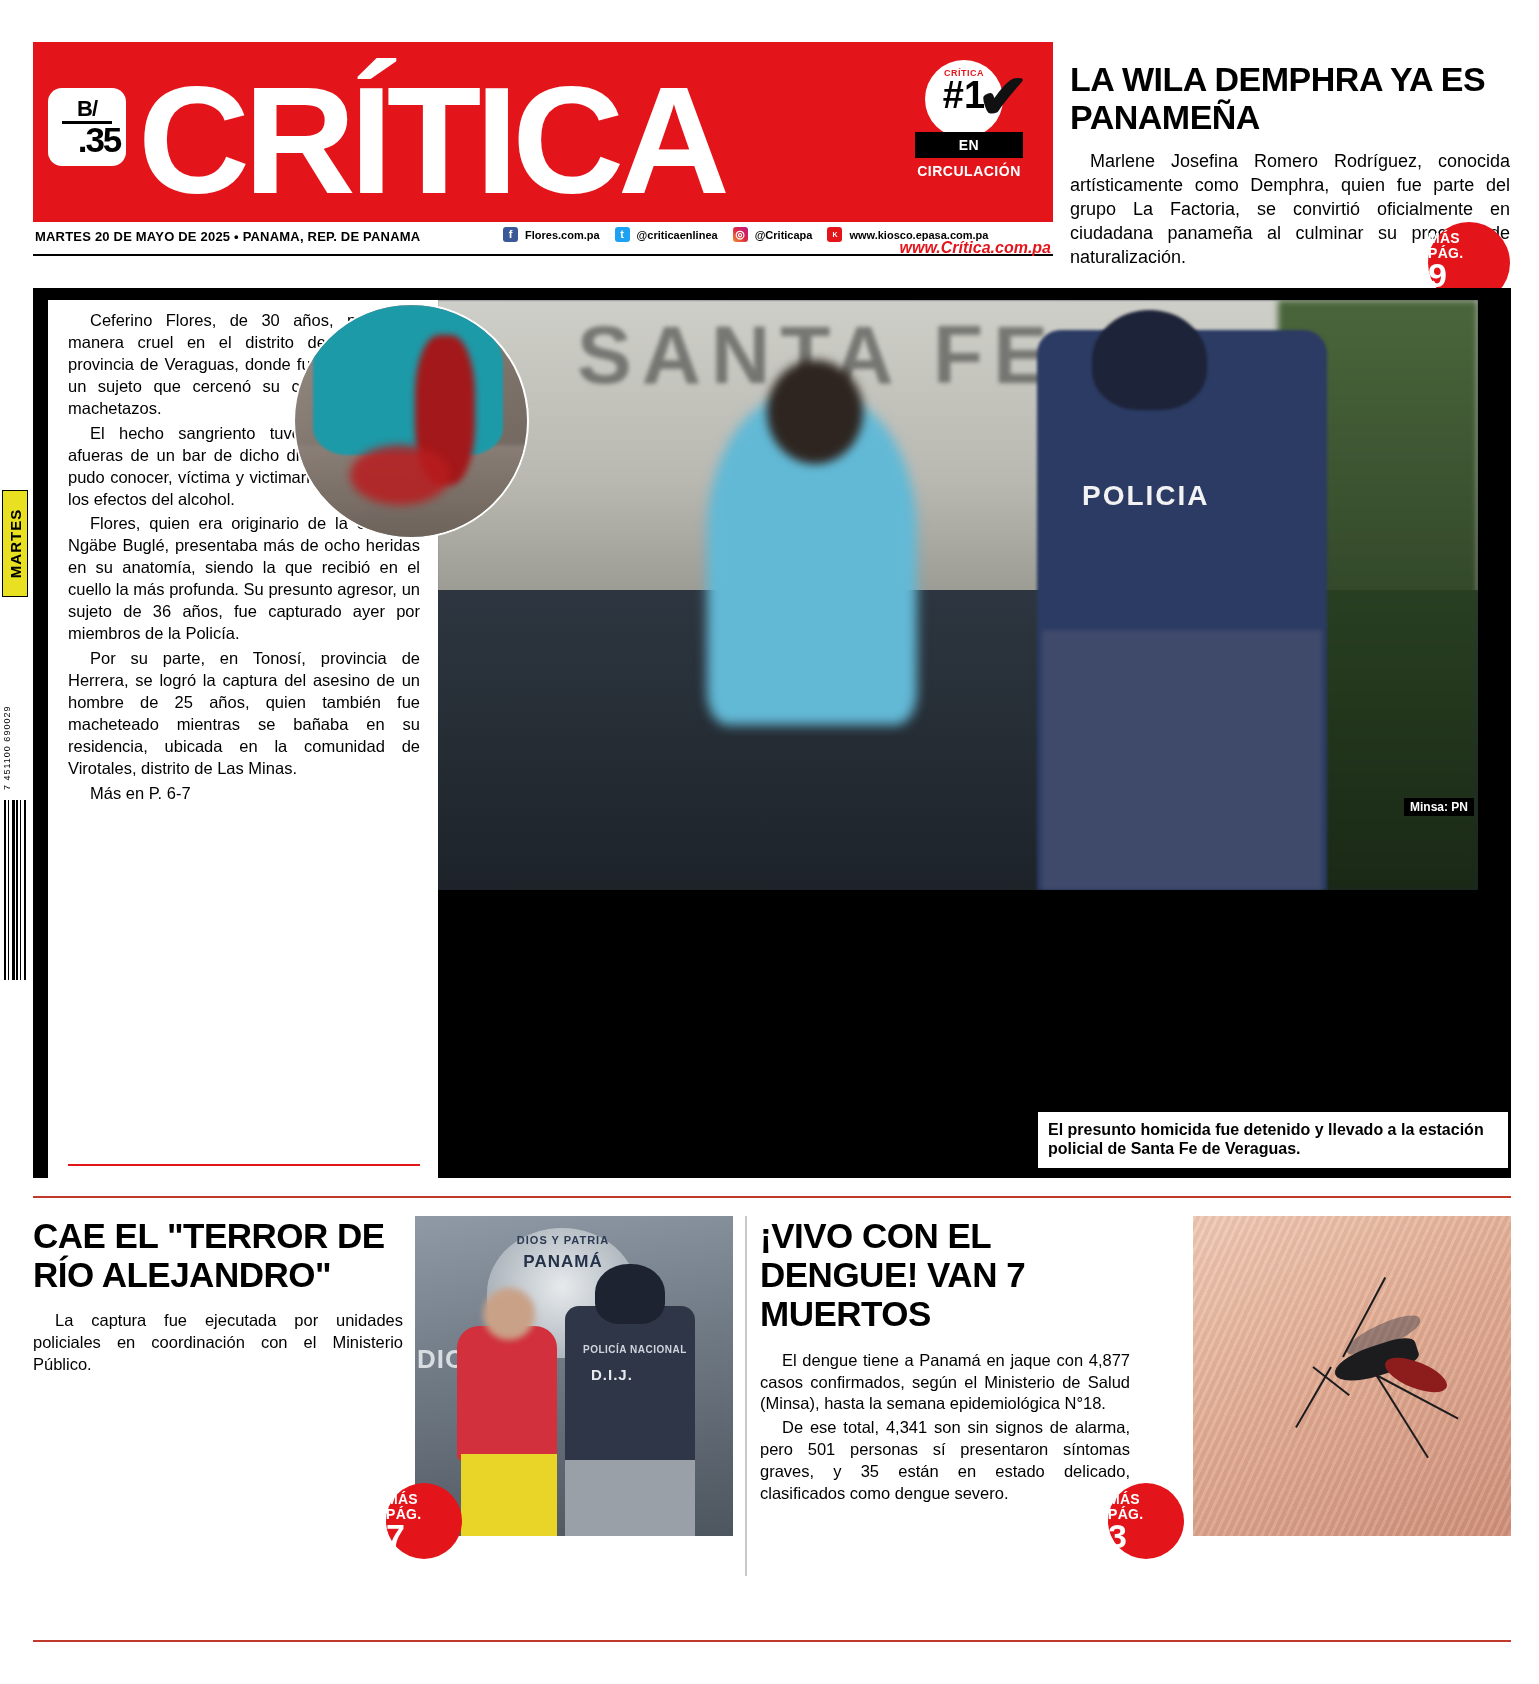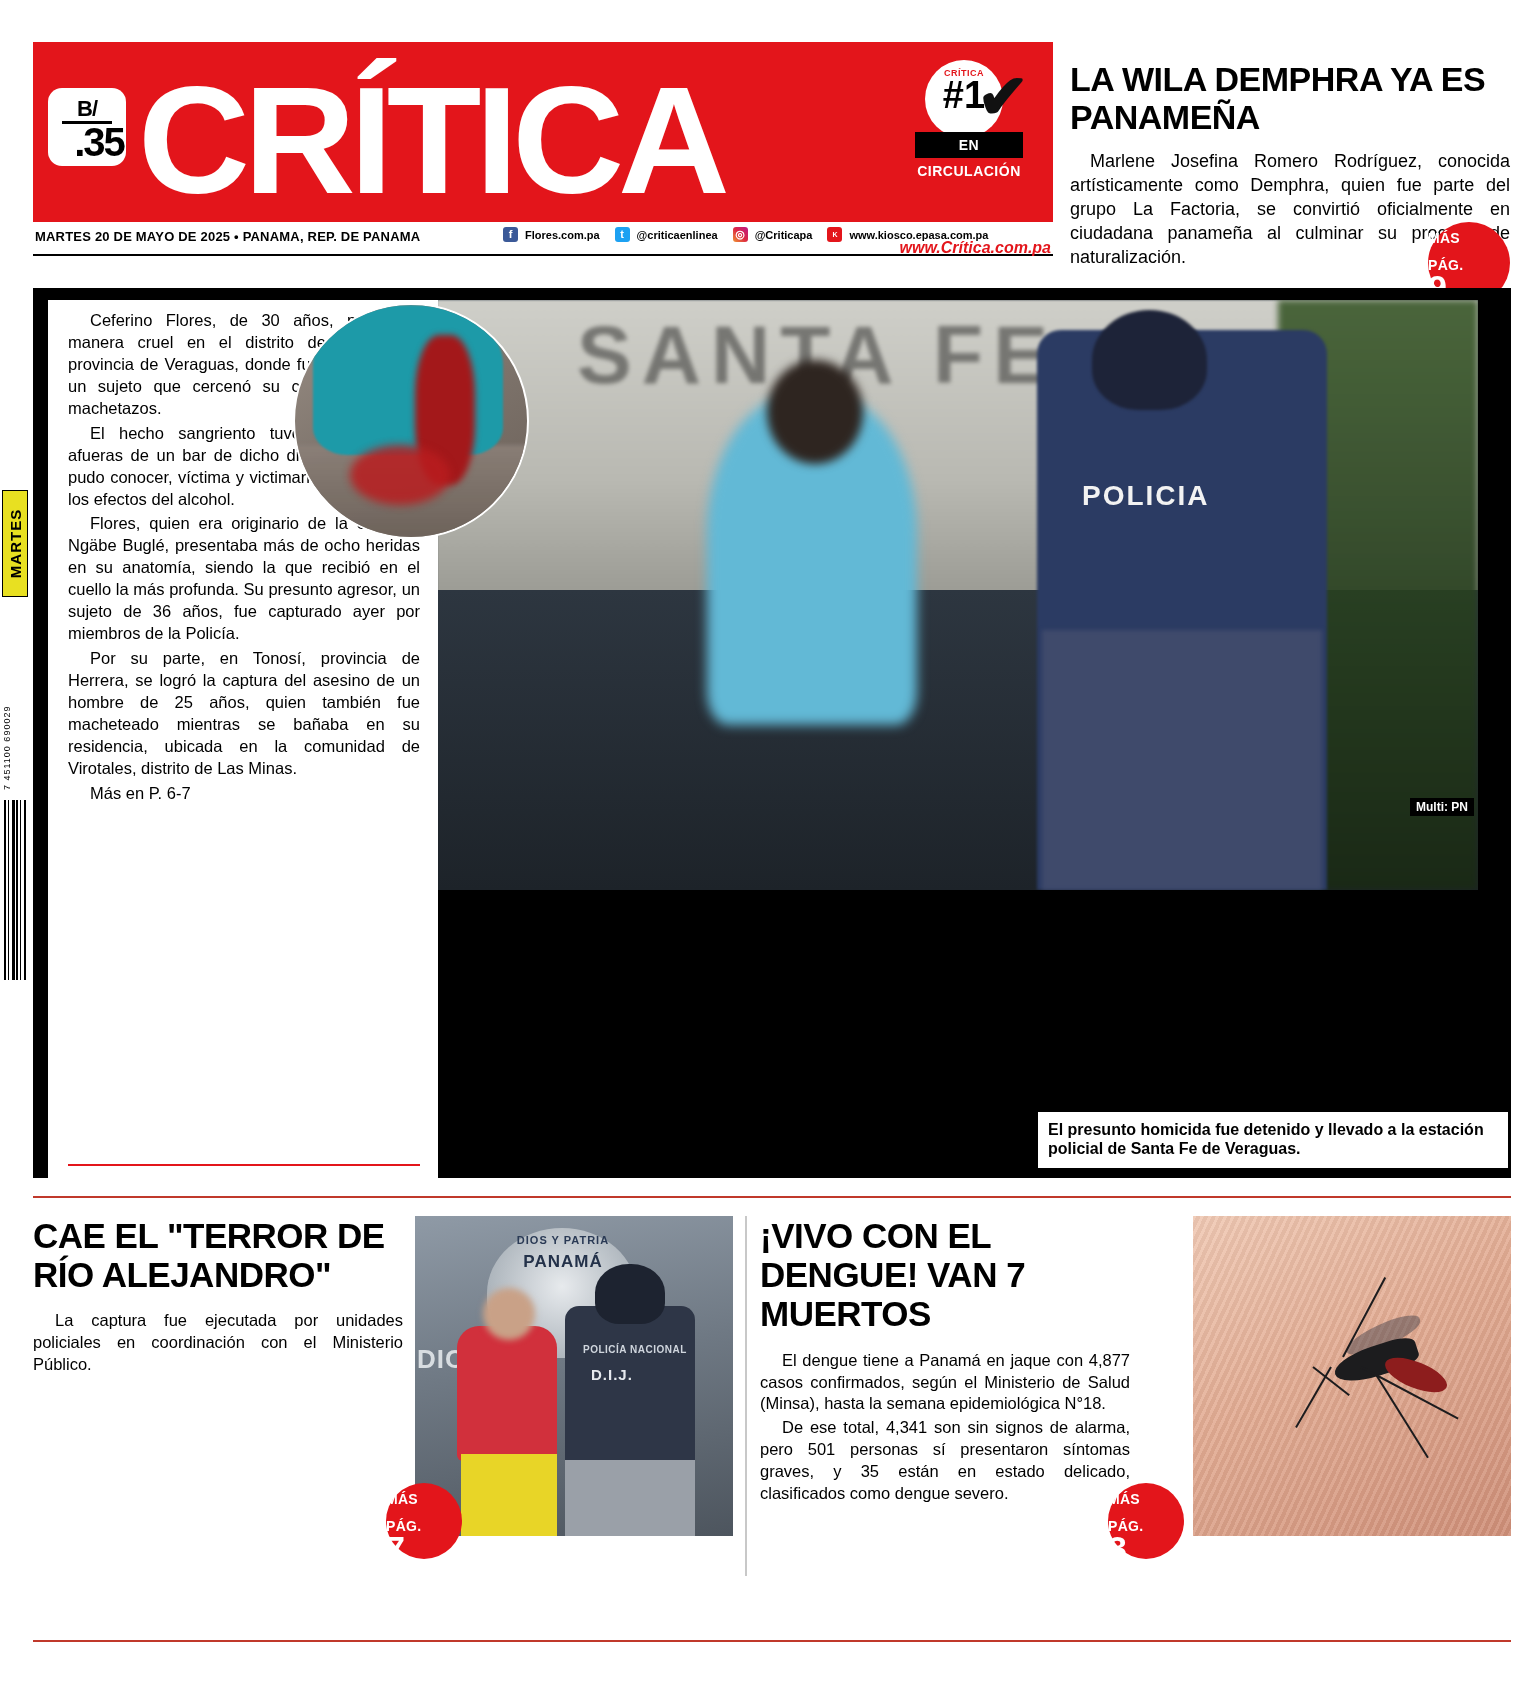--- a/index.html
+++ b/index.html
@@ -91,21 +91,21 @@
     text-align: center;
   }
   .logo-box .b {
     font-size: 22px;
     font-weight: bold;
     line-height: 1;
     margin-top: 10px;
     letter-spacing: -1px;
   }
   .logo-box .n {
-    font-size: 40px;
+    font-size: 35px;
     font-weight: bold;
     line-height: 0.9;
     letter-spacing: -2px;
     padding-left: 24px;
   }
   .logo-box .bar {
     width: 50px;
     height: 3px;
     background: #000;
     margin: 1px auto 0;
@@ -263,21 +263,20 @@
   .badge .mas {
     font-size: 14px;
     line-height: 1.05;
     margin-top: 9px;
     letter-spacing: 0.3px;
   }
   .badge .pag {
     font-size: 14px;
     line-height: 1.05;
     letter-spacing: 0.3px;
-    margin-top: 12px;
   }
   .badge .num {
     font-size: 34px;
     line-height: 0.95;
     margin-top: -1px;
   }
   #badge-teaser {
     left: 1428px;
     top: 222px;
     width: 82px;
@@ -787,21 +786,21 @@
   <div class="pm-wall"></div>
   <div class="pm-santafe">SANTA FE</div>
   <div class="pm-lower"></div>
   <div class="pm-greenery"></div>
   <div class="pm-subject"></div>
   <div class="pm-subject-head"></div>
   <div class="pm-cop"></div>
   <div class="pm-cop-head"></div>
   <div class="pm-cop-pants"></div>
   <div class="pm-police-text">POLICIA</div>
-  <div class="pm-foto">Multi: PN</div>
+  <div class="pm-foto">Minsa: PN</div>
 </div>
 <div class="pm-caption" style="position:absolute; left:1038px; top:1112px; width:470px;">El presunto homicida fue detenido y llevado a la estación policial de Santa Fe de Veraguas.</div>
 
 <div class="lead-box">
   <div class="lead-text">
     <p>Ceferino Flores, de 30 años, murió de manera cruel en el distrito de Santa Fe, provincia de Veraguas, donde fue agredido por un sujeto que cercenó su cuello de varios machetazos.</p>
     <p>El hecho sangriento tuvo lugar en las afueras de un bar de dicho distrito. Según se pudo conocer, víctima y victimario estaban bajo los efectos del alcohol.</p>
     <p>Flores, quien era originario de la comarca Ngäbe Buglé, presentaba más de ocho heridas en su anatomía, siendo la que recibió en el cuello la más profunda. Su presunto agresor, un sujeto de 36 años, fue capturado ayer por miembros de la Policía.</p>
     <p>Por su parte, en Tonosí, provincia de Herrera, se logró la captura del asesino de un hombre de 25 años, quien también fue macheteado mientras se bañaba en su residencia, ubicada en la comunidad de Virotales, distrito de Las Minas.</p>
     <p>Más en P. 6-7</p>

